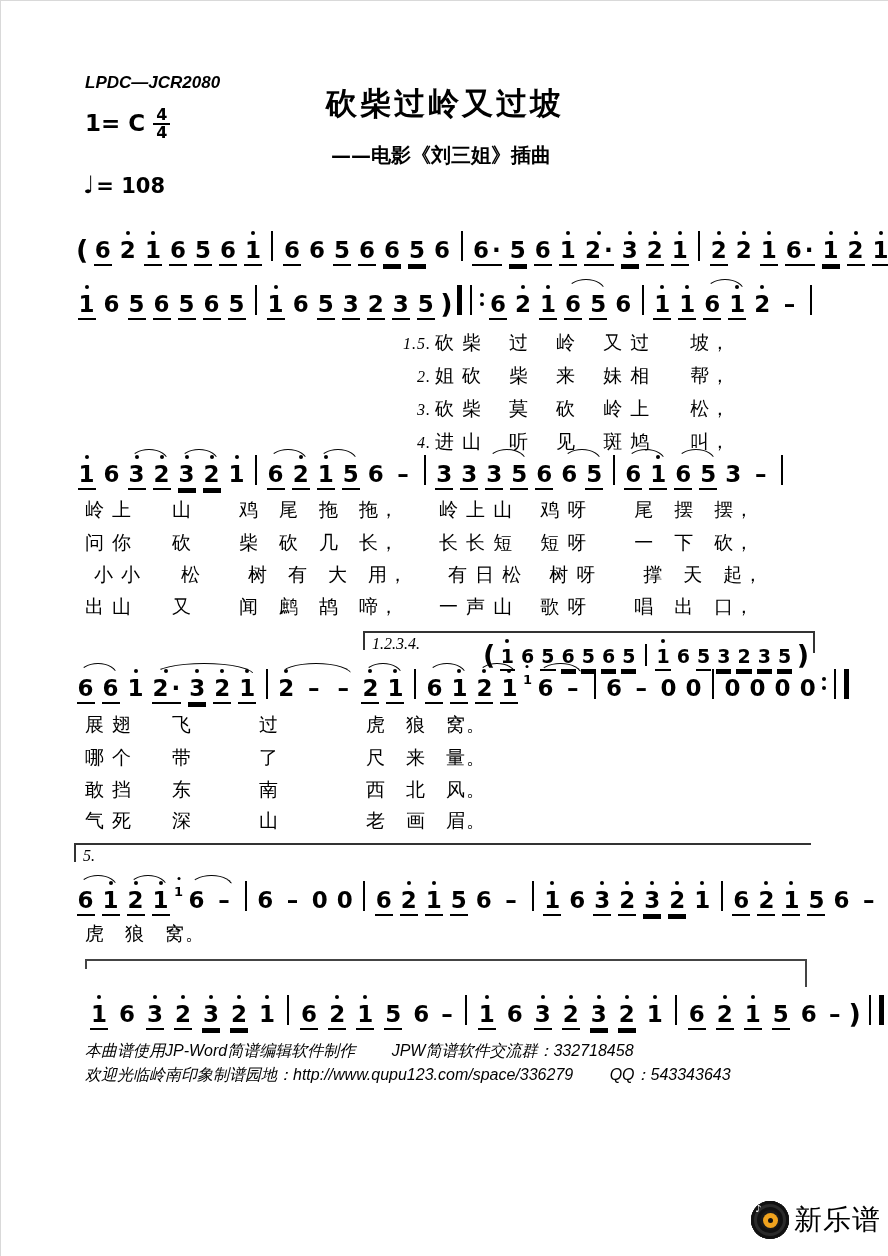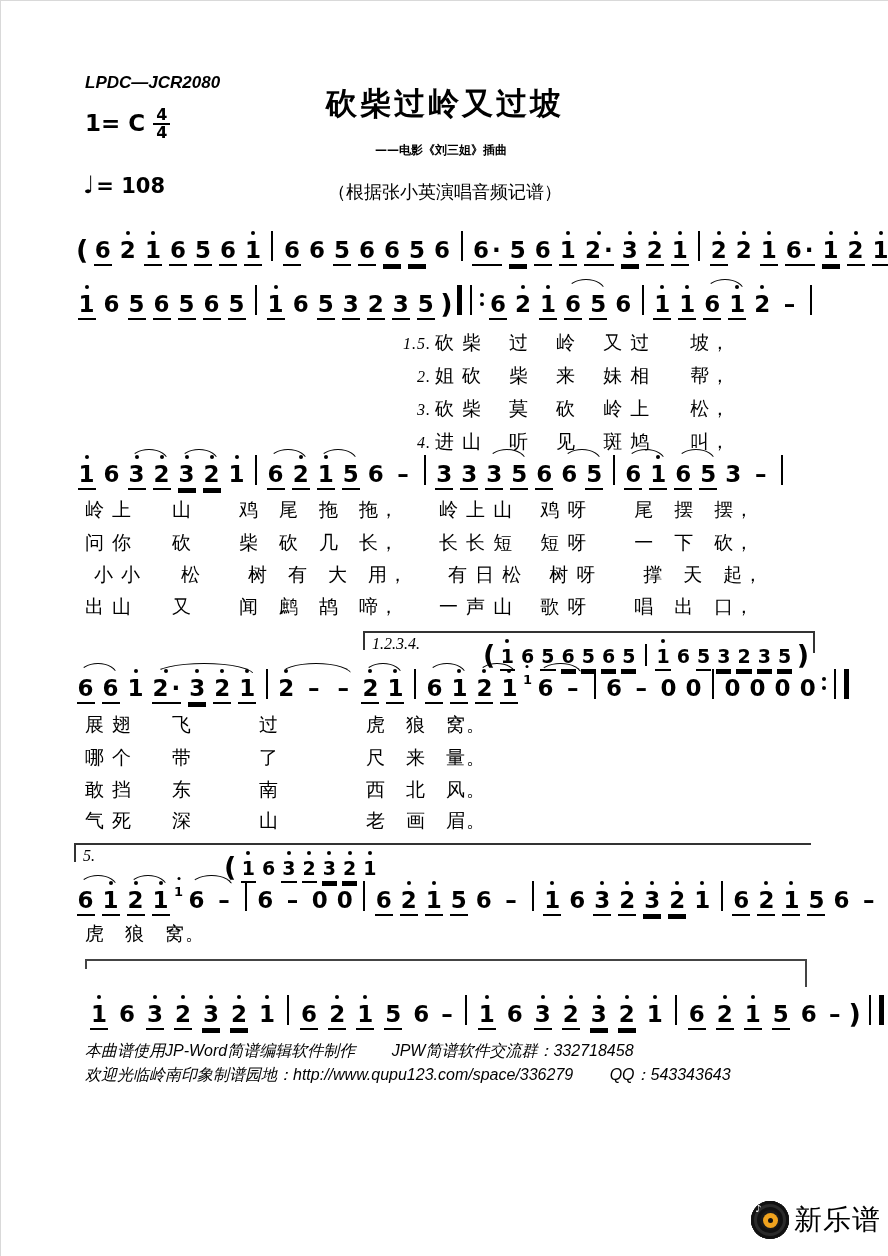--- a/index.html
+++ b/index.html
@@ -10,21 +10,21 @@
 
   
   .catalog{left:84px;top:72px;font-style:italic;font-weight:bold;font-size:17px;font-family:"Liberation Sans",sans-serif;text-align:center;}
   .keyrow{left:84px;top:106px;font-size:23px;font-weight:bold;white-space:nowrap;}
   .frac{display:inline-flex;flex-direction:column;vertical-align:middle;margin-left:8px;line-height:1;}
   .frac b{font-size:16px;text-align:center;padding:0 3px;}
   .frac b:first-child{border-bottom:2px solid #000;}
   .tempo{left:82px;top:170px;font-size:21px;font-weight:bold;}
   .tempo .qn{font-size:24px;margin-right:2px;}
   .title{left:0;right:0;top:82px;text-align:center;font-size:31px;font-weight:bold;letter-spacing:3px;font-family:"DejaVu Serif",serif;}
-  .subtitle{left:0;right:8px;top:141px;text-align:center;font-size:12px;font-weight:bold;font-family:"DejaVu Serif",serif;}
+  .subtitle{left:0;right:8px;top:141px;text-align:center;font-size:20px;font-weight:bold;font-family:"DejaVu Serif",serif;}
   .source{left:0;right:0;top:179px;text-align:center;font-size:18px;font-family:"DejaVu Serif",serif;}
   .credits{left:650px;top:124px;font-size:18px;font-family:"DejaVu Serif",serif;}
   .credits div{line-height:33px;white-space:pre;}
 
   
   .music-row{position:absolute;white-space:nowrap;font-weight:bold;font-size:23px;line-height:1;}
   .note{position:relative;display:inline-block;padding:12px 1px 2px;margin:0 3.5px;}
   .u1{border-bottom:2px solid #000;}
   .u2{border-bottom:2px solid #000;box-shadow:0 3px 0 #000;}
   .od{position:absolute;top:4px;left:50%;transform:translateX(-50%);width:4px;height:4px;border-radius:50%;background:#000;}
@@ -85,21 +85,20 @@
         <b>4</b>
       </span>
   </div>
 
   <div class="abs tempo">
     <span class="qn">♩</span><span>= 108</span>
   </div>
 
   <div class="abs title">砍柴过岭又过坡</div>
   <div class="abs subtitle">——电影《刘三姐》插曲</div>
-  <div class="abs source">（根据张小英演唱音频记谱）</div>
 
 
   <div id="score">
       <div class="music-row" style="top: 226px; left: 73px;"><span class="paren">(</span><span class="note u1">6</span><span class="note">2<i class="od"></i></span><span class="note u1">1<i class="od"></i></span><span class="note u1">6</span><span class="note u1">5</span><span class="note u1">6</span><span class="note u1">1<i class="od"></i></span><span class="bl"></span><span class="note u1">6</span><span class="note">6</span><span class="note u1">5</span><span class="note u1">6</span><span class="note u2">6</span><span class="note u2">5</span><span class="note">6</span><span class="bl"></span><span class="note u1">6<span class="aug">·</span></span><span class="note u2">5</span><span class="note u1">6</span><span class="note u1">1<i class="od"></i></span><span class="note u1">2<i class="od"></i><span class="aug">·</span></span><span class="note u2">3<i class="od"></i></span><span class="note u1">2<i class="od"></i></span><span class="note u1">1<i class="od"></i></span><span class="bl"></span><span class="note u1">2<i class="od"></i></span><span class="note">2<i class="od"></i></span><span class="note u1">1<i class="od"></i></span><span class="note u1">6<span class="aug">·</span></span><span class="note u2">1<i class="od"></i></span><span class="note u1">2<i class="od"></i></span><span class="note u1">1<i class="od"></i></span></div>
       <div class="music-row" style="top: 280px; left: 73px;"><span class="note u1">1<i class="od"></i></span><span class="note">6</span><span class="note u1">5</span><span class="note u1">6</span><span class="note u1">5</span><span class="note u1">6</span><span class="note u1">5</span><span class="bl"></span><span class="note u1">1<i class="od"></i></span><span class="note">6</span><span class="note u1">5</span><span class="note u1">3</span><span class="note u1">2</span><span class="note u1">3</span><span class="note u1">5</span><span class="paren">)</span><span class="bw"><span class="bl blk"></span><span class="bl"></span><span class="rdot"><b></b><b></b></span></span><span class="note u1">6</span><span class="note">2<i class="od"></i></span><span class="note u1">1<i class="od"></i></span><span class="slur"><span class="note u1">6</span><span class="note u1">5</span></span><span class="note">6</span><span class="bl"></span><span class="note u1">1<i class="od"></i></span><span class="note u1">1<i class="od"></i></span><span class="slur"><span class="note u1">6</span><span class="note u1">1<i class="od"></i></span></span><span class="note">2<i class="od"></i></span><span class="note dash">–</span><span class="bl"></span></div>
       <div class="lyr" style="top: 329px; left: 378px;"><span class="vnum">1.5.</span><span>砍 柴　 过　 岭　 又 过　　坡，</span></div>
       <div class="lyr" style="top: 362px; left: 378px;"><span class="vnum">2.</span><span>姐 砍　 柴　 来　 妹 相　　帮，</span></div>
       <div class="lyr" style="top: 395px; left: 378px;"><span class="vnum">3.</span><span>砍 柴　 莫　 砍　 岭 上　　松，</span></div>
       <div class="lyr" style="top: 428px; left: 378px;"><span class="vnum">4.</span><span>进 山　 听　 见　 斑 鸠　　叫，</span></div>
       <div class="music-row" style="top: 450px; left: 73px;"><span class="note u1">1<i class="od"></i></span><span class="note">6</span><span class="slur"><span class="note u1">3<i class="od"></i></span><span class="note u1">2<i class="od"></i></span></span><span class="slur"><span class="note u2">3<i class="od"></i></span><span class="note u2">2<i class="od"></i></span></span><span class="note">1<i class="od"></i></span><span class="bl"></span><span class="slur"><span class="note u1">6</span><span class="note u1">2<i class="od"></i></span></span><span class="slur"><span class="note u1">1<i class="od"></i></span><span class="note u1">5</span></span><span class="note">6</span><span class="note dash">–</span><span class="bl"></span><span class="note u1">3</span><span class="note u1">3</span><span class="slur"><span class="note u1">3</span><span class="note u1">5</span></span><span class="note u1">6</span><span class="slur"><span class="note">6</span><span class="note u1">5</span></span><span class="bl"></span><span class="slur"><span class="note u1">6</span><span class="note u1">1<i class="od"></i></span></span><span class="slur"><span class="note u1">6</span><span class="note u1">5</span></span><span class="note">3</span><span class="note dash">–</span><span class="bl"></span></div>
@@ -111,21 +110,20 @@
         <span class="vlabel">1.2.3.4.</span>
         <span class="cue small" style="left: 118px;"><span class="paren">(</span><span class="note u1">1<i class="od"></i></span><span class="note">6</span><span class="note u1">5</span><span class="note u2">6</span><span class="note u2">5</span><span class="note u2">6</span><span class="note u2">5</span><span class="bl"></span><span class="note u1">1<i class="od"></i></span><span class="note">6</span><span class="note u1">5</span><span class="note u2">3</span><span class="note u2">2</span><span class="note u2">3</span><span class="note u2">5</span><span class="paren">)</span></span>
       </div>
       <div class="music-row" style="top: 664px; left: 72px;"><span class="slur"><span class="note u1">6</span><span class="note u1">6</span></span><span class="note">1<i class="od"></i></span><span class="slur"><span class="note u1">2<i class="od"></i><span class="aug">·</span></span><span class="note u2">3<i class="od"></i></span><span class="note u1">2<i class="od"></i></span><span class="note u1">1<i class="od"></i></span></span><span class="bl"></span><span class="slur"><span class="note">2<i class="od"></i></span><span class="note dash">–</span><span class="note dash">–</span></span><span class="slur"><span class="note u1">2<i class="od"></i></span><span class="note u1">1<i class="od"></i></span></span><span class="bl"></span><span class="slur"><span class="note u1">6</span><span class="note u1">1<i class="od"></i></span></span><span class="slur"><span class="note u1">2<i class="od"></i></span><span class="note u1">1<i class="od"></i></span></span><span class="note grace">1<i class="od"></i></span><span class="slur"><span class="note">6</span><span class="note dash">–</span></span><span class="bl"></span><span class="note">6</span><span class="note dash">–</span><span class="note">0</span><span class="note">0</span><span class="bl"></span><span class="note">0</span><span class="note">0</span><span class="note">0</span><span class="note">0</span><span class="bw"><span class="rdot"><b></b><b></b></span><span class="bl"></span><span class="bl blk"></span></span></div>
       <div class="lyr" style="top: 711px; left: 84px;">展 翅　　飞　　　 过　　　　 虎　狼　窝。</div>
       <div class="lyr" style="top: 744px; left: 84px;">哪 个　　带　　　 了　　　　 尺　来　量。</div>
       <div class="lyr" style="top: 776px; left: 84px;">敢 挡　　东　　　 南　　　　 西　北　风。</div>
       <div class="lyr" style="top: 807px; left: 84px;">气 死　　深　　　 山　　　　 老　画　眉。</div>
       <div class="volta" style="top: 842px; left: 73px; width: 737px;">
         <span class="vlabel">5.</span>
-        <span class="cue small" style="left: 148px;"><span class="paren">(</span><span class="note u1">1<i class="od"></i></span><span class="note">6</span><span class="note u1">3<i class="od"></i></span><span class="note u1">2<i class="od"></i></span><span class="note u2">3<i class="od"></i></span><span class="note u2">2<i class="od"></i></span><span class="note">1<i class="od"></i></span></span>
       </div>
       <div class="music-row" style="top: 876px; left: 72px;"><span class="slur"><span class="note u1">6</span><span class="note u1">1<i class="od"></i></span></span><span class="slur"><span class="note u1">2<i class="od"></i></span><span class="note u1">1<i class="od"></i></span></span><span class="note grace">1<i class="od"></i></span><span class="slur"><span class="note">6</span><span class="note dash">–</span></span><span class="bl"></span><span class="note">6</span><span class="note dash">–</span><span class="note">0</span><span class="note">0</span><span class="bl"></span><span class="note u1">6</span><span class="note u1">2<i class="od"></i></span><span class="note u1">1<i class="od"></i></span><span class="note u1">5</span><span class="note">6</span><span class="note dash">–</span><span class="bl"></span><span class="note u1">1<i class="od"></i></span><span class="note">6</span><span class="note u1">3<i class="od"></i></span><span class="note u1">2<i class="od"></i></span><span class="note u2">3<i class="od"></i></span><span class="note u2">2<i class="od"></i></span><span class="note">1<i class="od"></i></span><span class="bl"></span><span class="note u1">6</span><span class="note u1">2<i class="od"></i></span><span class="note u1">1<i class="od"></i></span><span class="note u1">5</span><span class="note">6</span><span class="note dash">–</span></div>
       <div class="lyr" style="top: 920px; left: 84px;">虎　狼　窝。</div>
       <div class="pbracket" style="top: 958px; left: 84px; width: 722px;"></div>
       <div class="music-row wide" style="top: 990px; left: 84px;"><span class="note u1">1<i class="od"></i></span><span class="note">6</span><span class="note u1">3<i class="od"></i></span><span class="note u1">2<i class="od"></i></span><span class="note u2">3<i class="od"></i></span><span class="note u2">2<i class="od"></i></span><span class="note">1<i class="od"></i></span><span class="bl"></span><span class="note u1">6</span><span class="note u1">2<i class="od"></i></span><span class="note u1">1<i class="od"></i></span><span class="note u1">5</span><span class="note">6</span><span class="note dash">–</span><span class="bl"></span><span class="note u1">1<i class="od"></i></span><span class="note">6</span><span class="note u1">3<i class="od"></i></span><span class="note u1">2<i class="od"></i></span><span class="note u2">3<i class="od"></i></span><span class="note u2">2<i class="od"></i></span><span class="note">1<i class="od"></i></span><span class="bl"></span><span class="note u1">6</span><span class="note u1">2<i class="od"></i></span><span class="note u1">1<i class="od"></i></span><span class="note u1">5</span><span class="note">6</span><span class="note dash">–</span><span class="paren">)</span><span class="bw"><span class="bl"></span><span class="bl blk"></span></span></div>
     </div>
 
   <div class="foot" style="top:1040px">本曲谱使用JP-Word简谱编辑软件制作　　 JPW简谱软件交流群：332718458</div>
   <div class="foot" style="top:1064px">欢迎光临岭南印象制谱园地：http://www.qupu123.com/space/336279　　 QQ：543343643</div>
 

